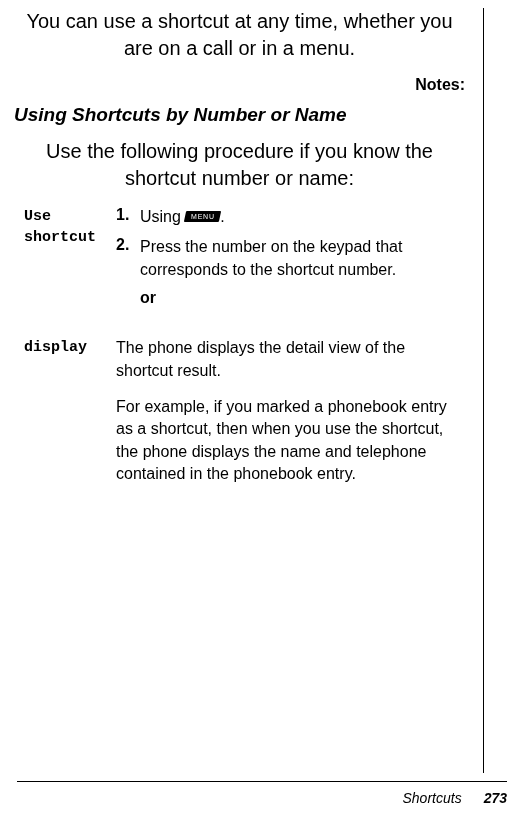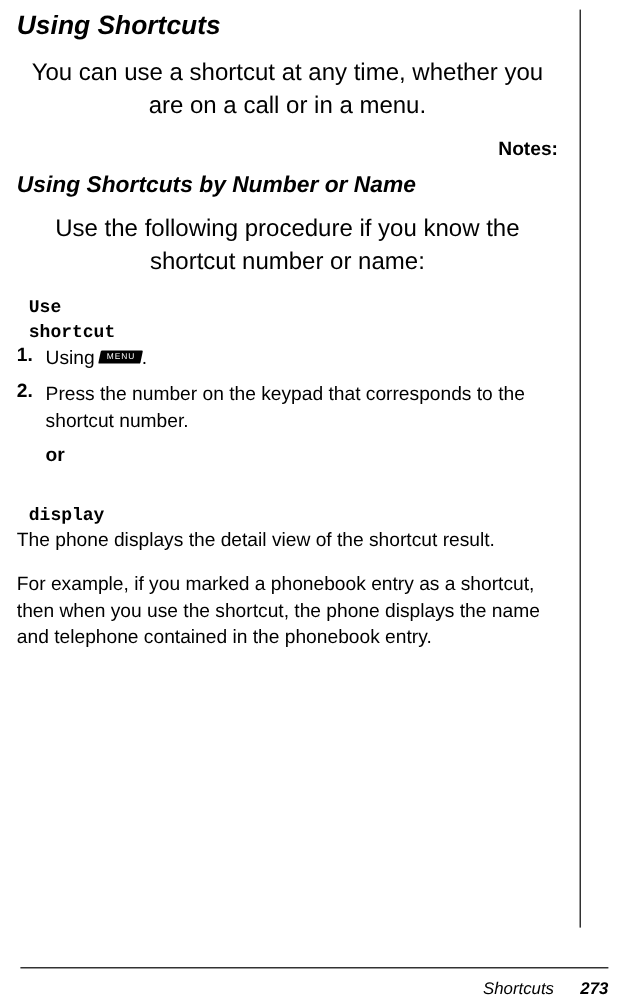--- a/index.html
+++ b/index.html
@@ -64,21 +64,20 @@
     .subsection-title {
       font-size: 19px;
       font-weight: bold;
       font-style: italic;
       margin-bottom: 12px;
       margin-top: 4px;
     }
     .proc-table {
       display: flex;
       margin-top: 6px;
-      flex-direction: column;
     }
     .proc-left {
       width: 102px;
       flex-shrink: 0;
       padding-left: 10px;
     }
     .proc-left .label {
       font-family: "Courier New", monospace;
       font-weight: bold;
       font-size: 15px;
@@ -132,21 +131,21 @@
       margin-bottom: 14px;
     }
     .indent-block {
       margin-left: 24px;
     }
     .proc-section {
       margin-bottom: 18px;
     }
     .footer {
       position: absolute;
-      bottom: 1px;
+      bottom: 26px;
       right: 18px;
       font-size: 14px;
       border-top: 1px solid #000;
       width: 490px;
       text-align: right;
       padding-top: 8px;
     }
     .footer .section-name {
       font-style: italic;
       margin-right: 22px;
@@ -154,21 +153,20 @@
     .footer .page-num {
       font-weight: bold;
       font-style: italic;
     }
   </style>
 </head>
 <body>
 
 <div class="content-area">
 
-  <h1 class="section-title">Using Shortcuts</h1>
 
   <p class="body-text">You can use a shortcut at any time, whether you are on a call or in a menu.</p>
 
   <p class="notes-label">Notes:</p>
 
 
   <h2 class="subsection-title">Using Shortcuts by Number or Name</h2>
 
   <p class="body-text">Use the following procedure if you know the shortcut number or name:</p>
 

